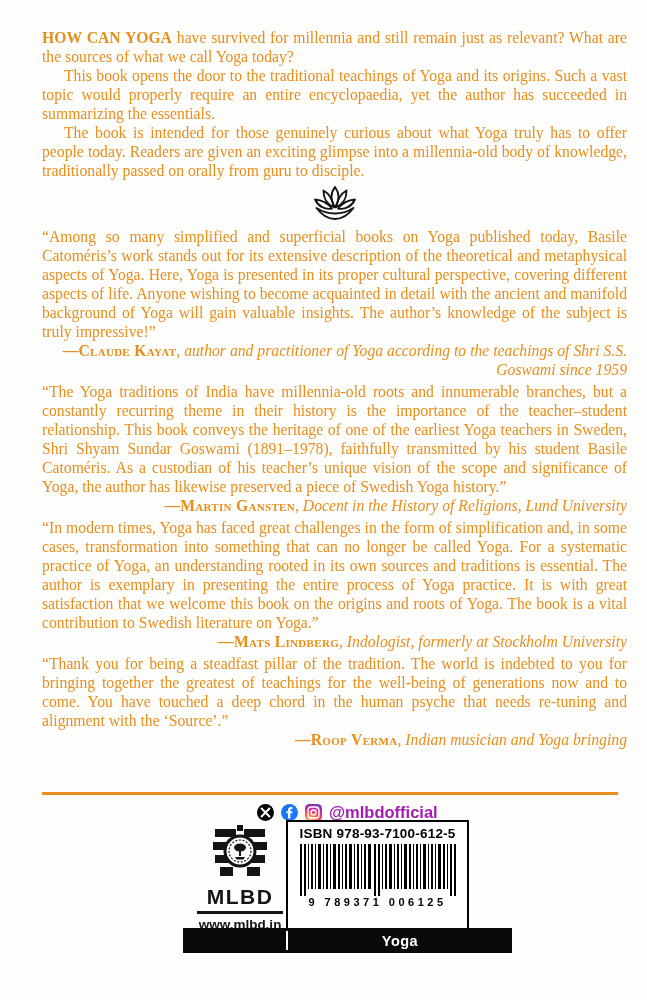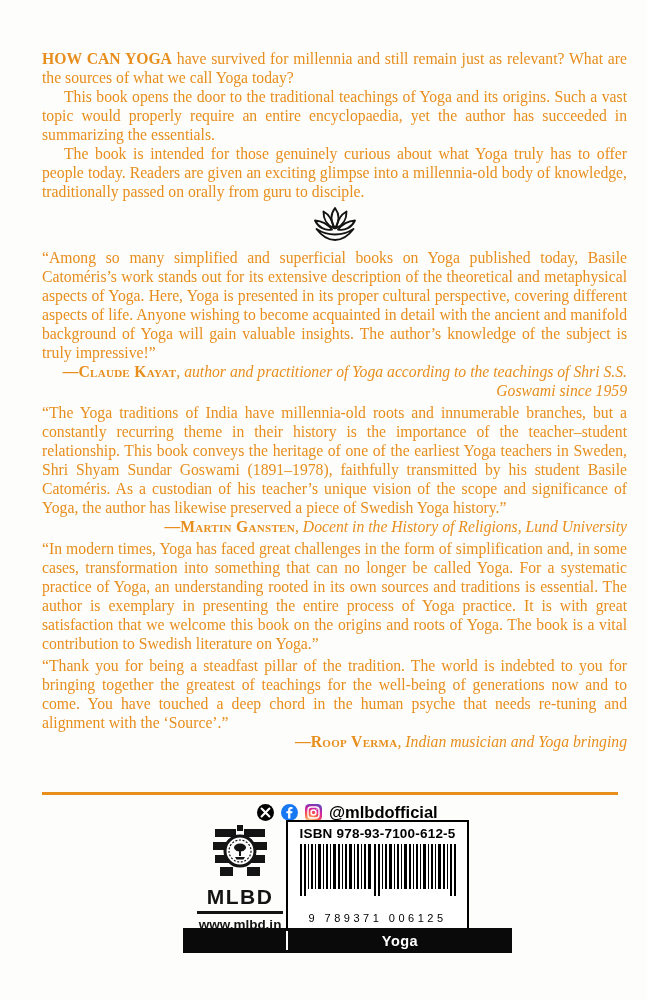--- a/index.html
+++ b/index.html
@@ -7,21 +7,21 @@
   .page {
     position:relative;
     width:647px; height:1000px;
     margin:0 auto;
     background:#fdfdfc;
     font-family:"Liberation Serif", serif;
     color:#e78e1d;
     overflow:hidden;
   }
   .content {
-    position:absolute; top:49px; left:42px; width:585px;
+    position:absolute; top:28px; left:42px; width:585px;
     font-size:15.7px; line-height:19px;
     text-align:justify;
   }
   .content p { margin:0; }
   p.ind { text-indent:22px; }
   section.block { margin-bottom:3px; }
   .attr { text-align:right; }
   .attr-dash { font-weight:bold; }
   .attr-name { font-weight:bold; font-variant:small-caps; letter-spacing:.3px; }
   .attr-role { font-style:italic; }
@@ -30,21 +30,21 @@
   .rule {
     position:absolute; top:792px; left:42px; width:576px; height:2.5px;
     background:#e78e1d;
   }
 
   
   .social-row {
     position:absolute; top:802px; left:257px; height:20px;
     display:flex; align-items:center; gap:7px;
     font-family:"Liberation Sans", sans-serif;
-    font-weight:bold; font-size:16.5px; color:#000000;
+    font-weight:bold; font-size:16.5px; color:#a21caf;
   }
   .soc-ic { width:17px; height:17px; display:inline-flex; align-items:center; justify-content:center; }
   .x-bg { background:#000; border-radius:50%; }
   .fb-bg { background:#1877f2; border-radius:50%; }
   .ig-bg {
     border-radius:4.5px;
     background: radial-gradient(circle at 28% 110%, #fdf497 0%, #fd5949 42%, #d6249f 64%, #8134af 82%, #515bd4 100%);
   }
 
   
@@ -58,21 +58,21 @@
   .mlbd-site { font-size:13.5px; font-weight:bold; }
 
   
   .isbn-box {
     position:absolute; top:820px; left:286px; width:183px; height:118px;
     background:#fff; border:2.5px solid #000;
     text-align:center; padding-top:4px;
   }
   .isbn-label { font-family:"Liberation Sans", sans-serif; font-weight:bold; font-size:13.5px; color:#000; letter-spacing:.2px; }
   .barcode-svg { display:block; margin:3px auto 0; }
-  .isbn-digits { font-family:"Liberation Sans", sans-serif; font-weight:normal; font-size:11px; color:#000; letter-spacing:3.5px; margin-top:16px; white-space:nowrap; }
+  .isbn-digits { font-family:"Liberation Sans", sans-serif; font-weight:bold; font-size:11px; color:#000; letter-spacing:3.5px; margin-top:0; white-space:nowrap; }
 
   
   .category-bar {
     position:absolute; top:928px; left:183px; width:329px; height:25px;
     background:#0a0a0a; display:flex; align-items:center;
   }
   .cat-left { width:103px; height:100%; }
   .cat-divider { width:2px; height:19px; background:#fff; }
   .cat-right {
     flex:1; text-align:center; color:#fff;
@@ -110,20 +110,21 @@
       <p class="attr"><span class="attr-dash">—</span><span class="attr-name">Claude Kayat</span><span class="attr-role">, author and practitioner of Yoga according to the teachings of Shri S.S. Goswami since 1959</span></p>
     </section>
 
     <section class="block">
       <p class="qtext">“The Yoga traditions of India have millennia-old roots and innumerable branches, but a constantly recurring theme in their history is the importance of the teacher–student relationship. This book conveys the heritage of one of the earliest Yoga teachers in Sweden, Shri Shyam Sundar Goswami (1891–1978), faithfully transmitted by his student Basile Catoméris. As a custodian of his teacher’s unique vision of the scope and significance of Yoga, the author has likewise preserved a piece of Swedish Yoga history.”</p>
       <p class="attr"><span class="attr-dash">—</span><span class="attr-name">Martin Gansten</span><span class="attr-role">, Docent in the History of Religions, Lund University</span></p>
     </section>
 
     <section class="block">
       <p class="qtext">“In modern times, Yoga has faced great challenges in the form of simplification and, in some cases, transformation into something that can no longer be called Yoga. For a systematic practice of Yoga, an understanding rooted in its own sources and traditions is essential. The author is exemplary in presenting the entire process of Yoga practice. It is with great satisfaction that we welcome this book on the origins and roots of Yoga. The book is a vital contribution to Swedish literature on Yoga.”</p>
+      <p class="attr"><span class="attr-dash">—</span><span class="attr-name">Mats Lindberg</span><span class="attr-role">, Indologist, formerly at Stockholm University</span></p>
     </section>
 
     <section class="block">
       <p class="qtext">“Thank you for being a steadfast pillar of the tradition. The world is indebted to you for bringing together the greatest of teachings for the well-being of generations now and to come. You have touched a deep chord in the human psyche that needs re-tuning and alignment with the ‘Source’.”</p>
       <p class="attr"><span class="attr-dash">—</span><span class="attr-name">Roop Verma</span><span class="attr-role">, Indian musician and Yoga bringing</span></p>
     </section>
 
   </div>
 
   <div class="rule"></div>

